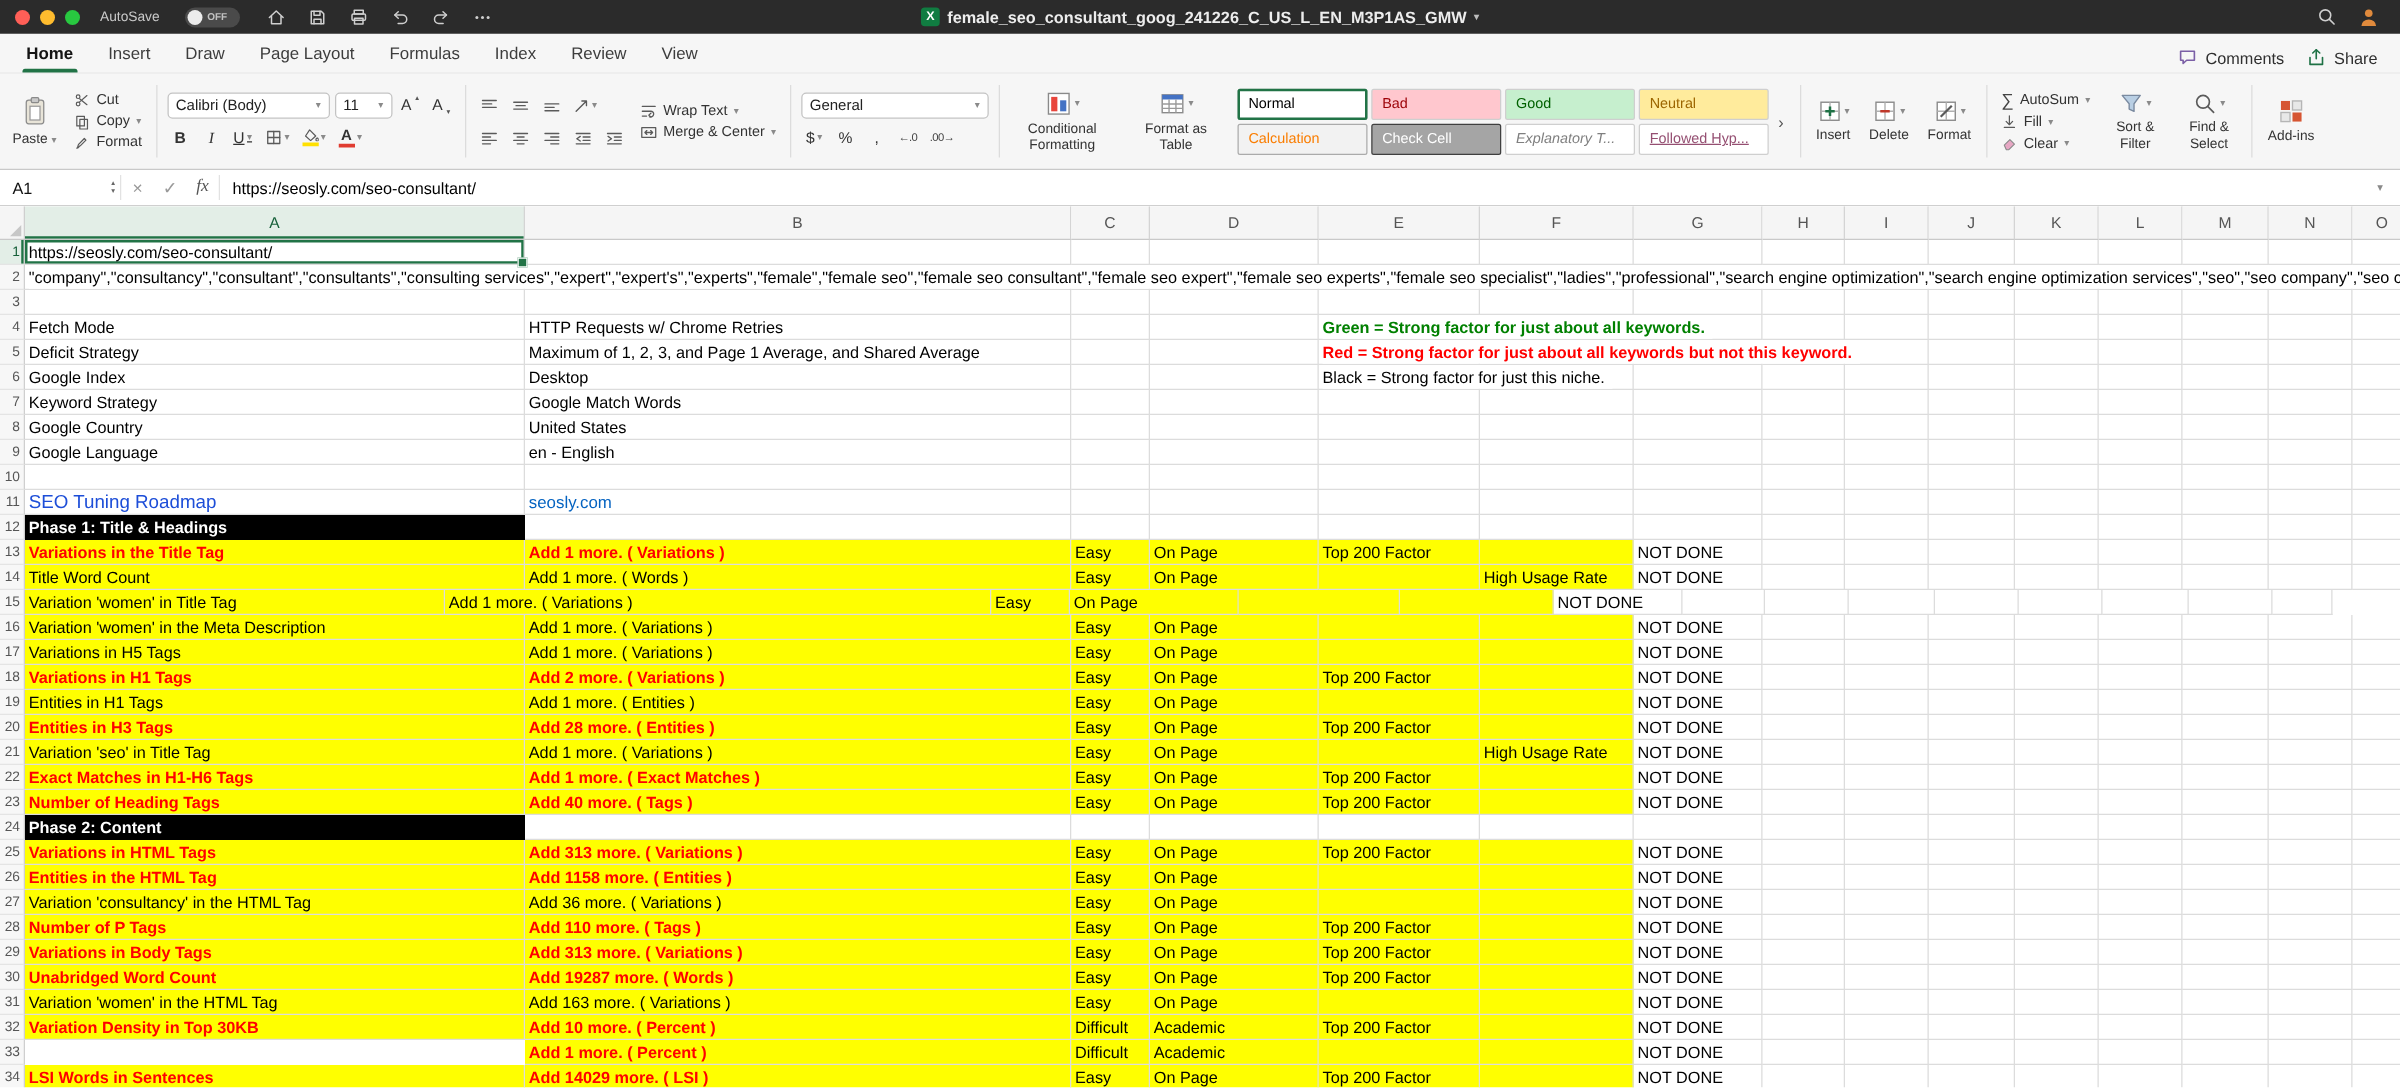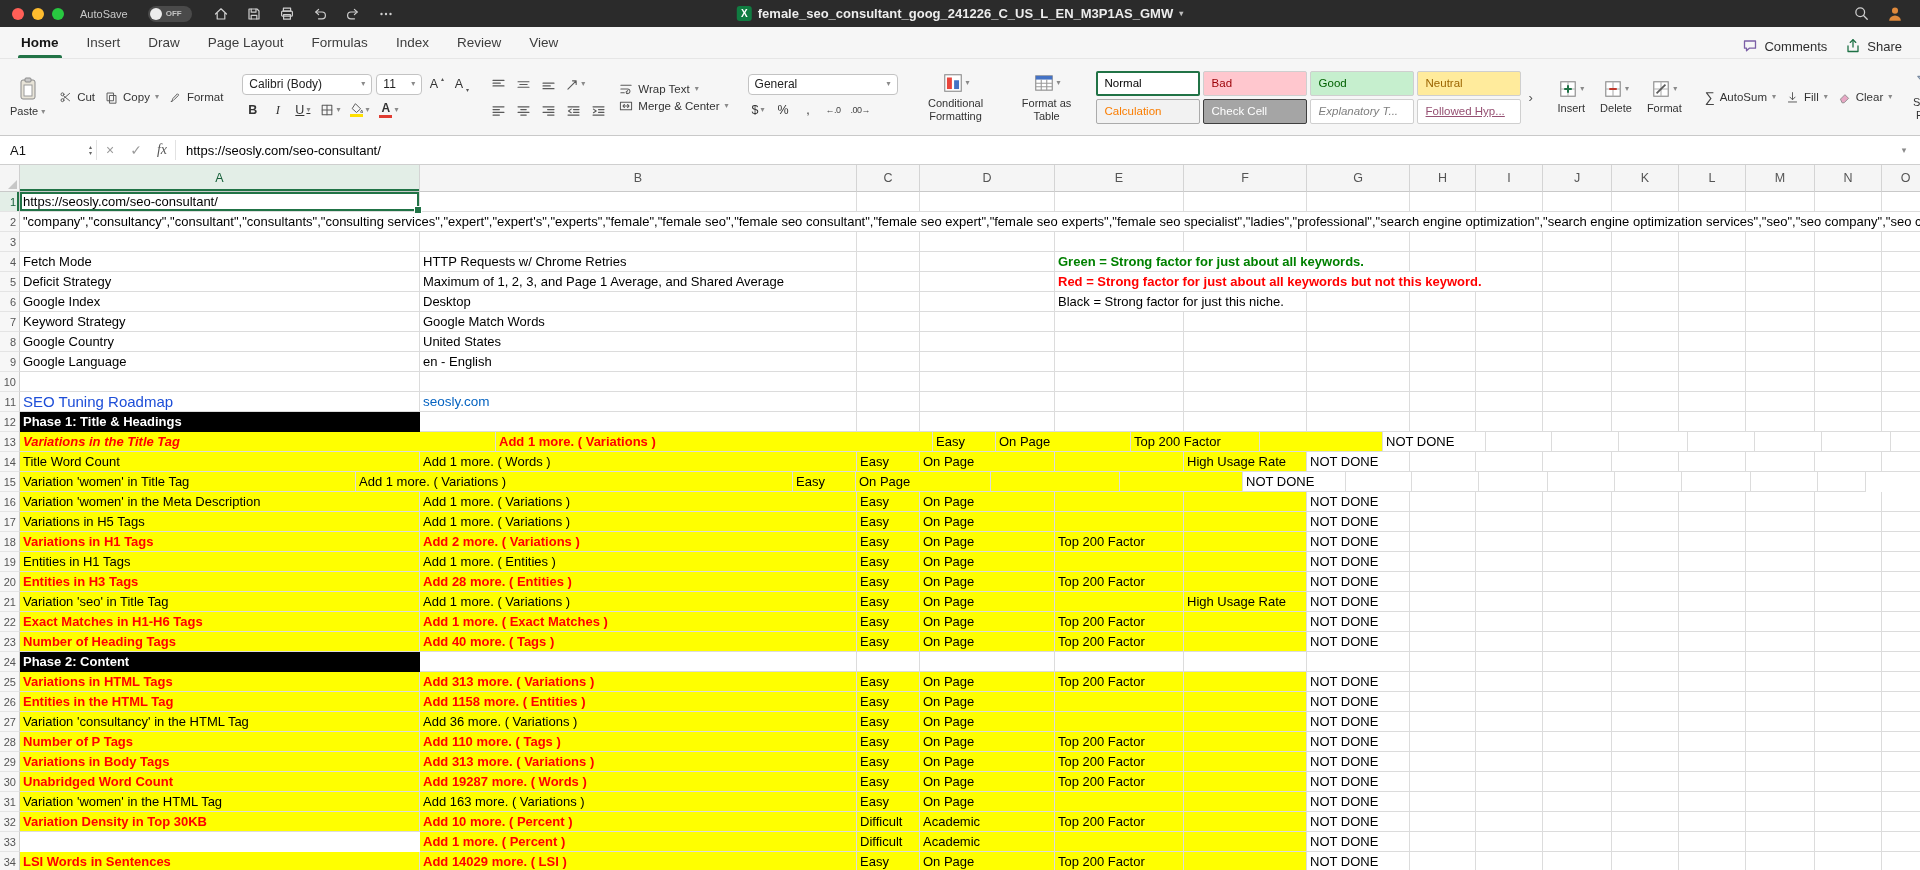--- a/index.html
+++ b/index.html
@@ -33,21 +33,21 @@
   .trbtn{display:flex;gap:6px;align-items:center}
 
   
   .ribbon{height:77px;background:#f6f6f6;border-bottom:1px solid #c9c9c9;display:flex;align-items:center;padding:3px 6px;box-sizing:border-box;gap:7px;flex:0 0 77px;overflow:hidden}
   .vdiv{width:1px;align-self:stretch;background:#dcdcdc;margin:6px 1px}
   .bigbtn{display:flex;flex-direction:column;align-items:center;justify-content:center;gap:3px;padding:1px 4px;font-size:11px;color:#333;text-align:center;line-height:1.12}
   .bigbtn .lbl{display:flex;align-items:center;gap:3px}
   .lbl2{white-space:normal;width:76px}
   .lbl2s{white-space:normal;width:44px}
   .iconrow{display:flex;align-items:center;gap:2px}
-  .stack{display:flex;flex-direction:row;justify-content:center;gap:4px}
+  .stack{display:flex;flex-direction:column;justify-content:center;gap:4px}
   .smallbtn{display:flex;align-items:center;gap:5px;font-size:11.5px;color:#333;padding:0 3px;white-space:nowrap}
   .two-rows{display:flex;flex-direction:column;justify-content:center;gap:5px}
   .controls-row{display:flex;align-items:center;gap:4px}
   .select{height:21px;border:1px solid #c3c3c3;border-radius:4px;background:#fff;display:flex;align-items:center;font-size:12px;color:#222;padding:0 6px;gap:6px;box-sizing:border-box}
   .select .car{margin-left:auto}
   .w130{width:130px}.w46{width:46px}.w150{width:150px}
   .ibtn{min-width:21px;height:21px;border-radius:3px;display:flex;align-items:center;justify-content:center;font-size:12.5px;color:#333;gap:2px;padding:0 3px;box-sizing:border-box}
   .ibtn.bold{font-weight:700}.ibtn.ital{font-style:italic;font-family:"Liberation Serif",serif}.ibtn.und{text-decoration:underline}
   .sup{font-size:6px;color:#555;margin-left:1px;align-self:flex-start;line-height:10px}
   .sub{font-size:6px;color:#555;margin-left:1px;align-self:flex-end;line-height:10px}
@@ -793,21 +793,21 @@
           <div class="cell" style="width: 67px;"></div>
           <div class="cell" style="width: 69px;"></div>
           <div class="cell" style="width: 67px;"></div>
           <div class="cell" style="width: 67px;"></div>
           <div class="cell" style="width: 69px;"></div>
           <div class="cell" style="width: 67px;"></div>
           <div class="cell" style="width: 48px;"></div>
         </div>
         <div class="r">
           <div class="rn">13</div>
-          <div class="cell c-yellow c-red" style="width: 476px; font-style: italic;">Variations in the Title Tag</div>
+          <div class="cell c-yellow c-red" style="width: 400px;">Variations in the Title Tag</div>
           <div class="cell c-yellow c-red" style="width: 437px;">Add 1 more. ( Variations )</div>
           <div class="cell c-yellow" style="width: 63px;">Easy</div>
           <div class="cell c-yellow" style="width: 135px;">On Page</div>
           <div class="cell c-yellow" style="width: 129px;">Top 200 Factor</div>
           <div class="cell c-yellow" style="width: 123px;"></div>
           <div class="cell" style="width: 103px;">NOT DONE</div>
           <div class="cell" style="width: 66px;"></div>
           <div class="cell" style="width: 67px;"></div>
           <div class="cell" style="width: 69px;"></div>
           <div class="cell" style="width: 67px;"></div>

